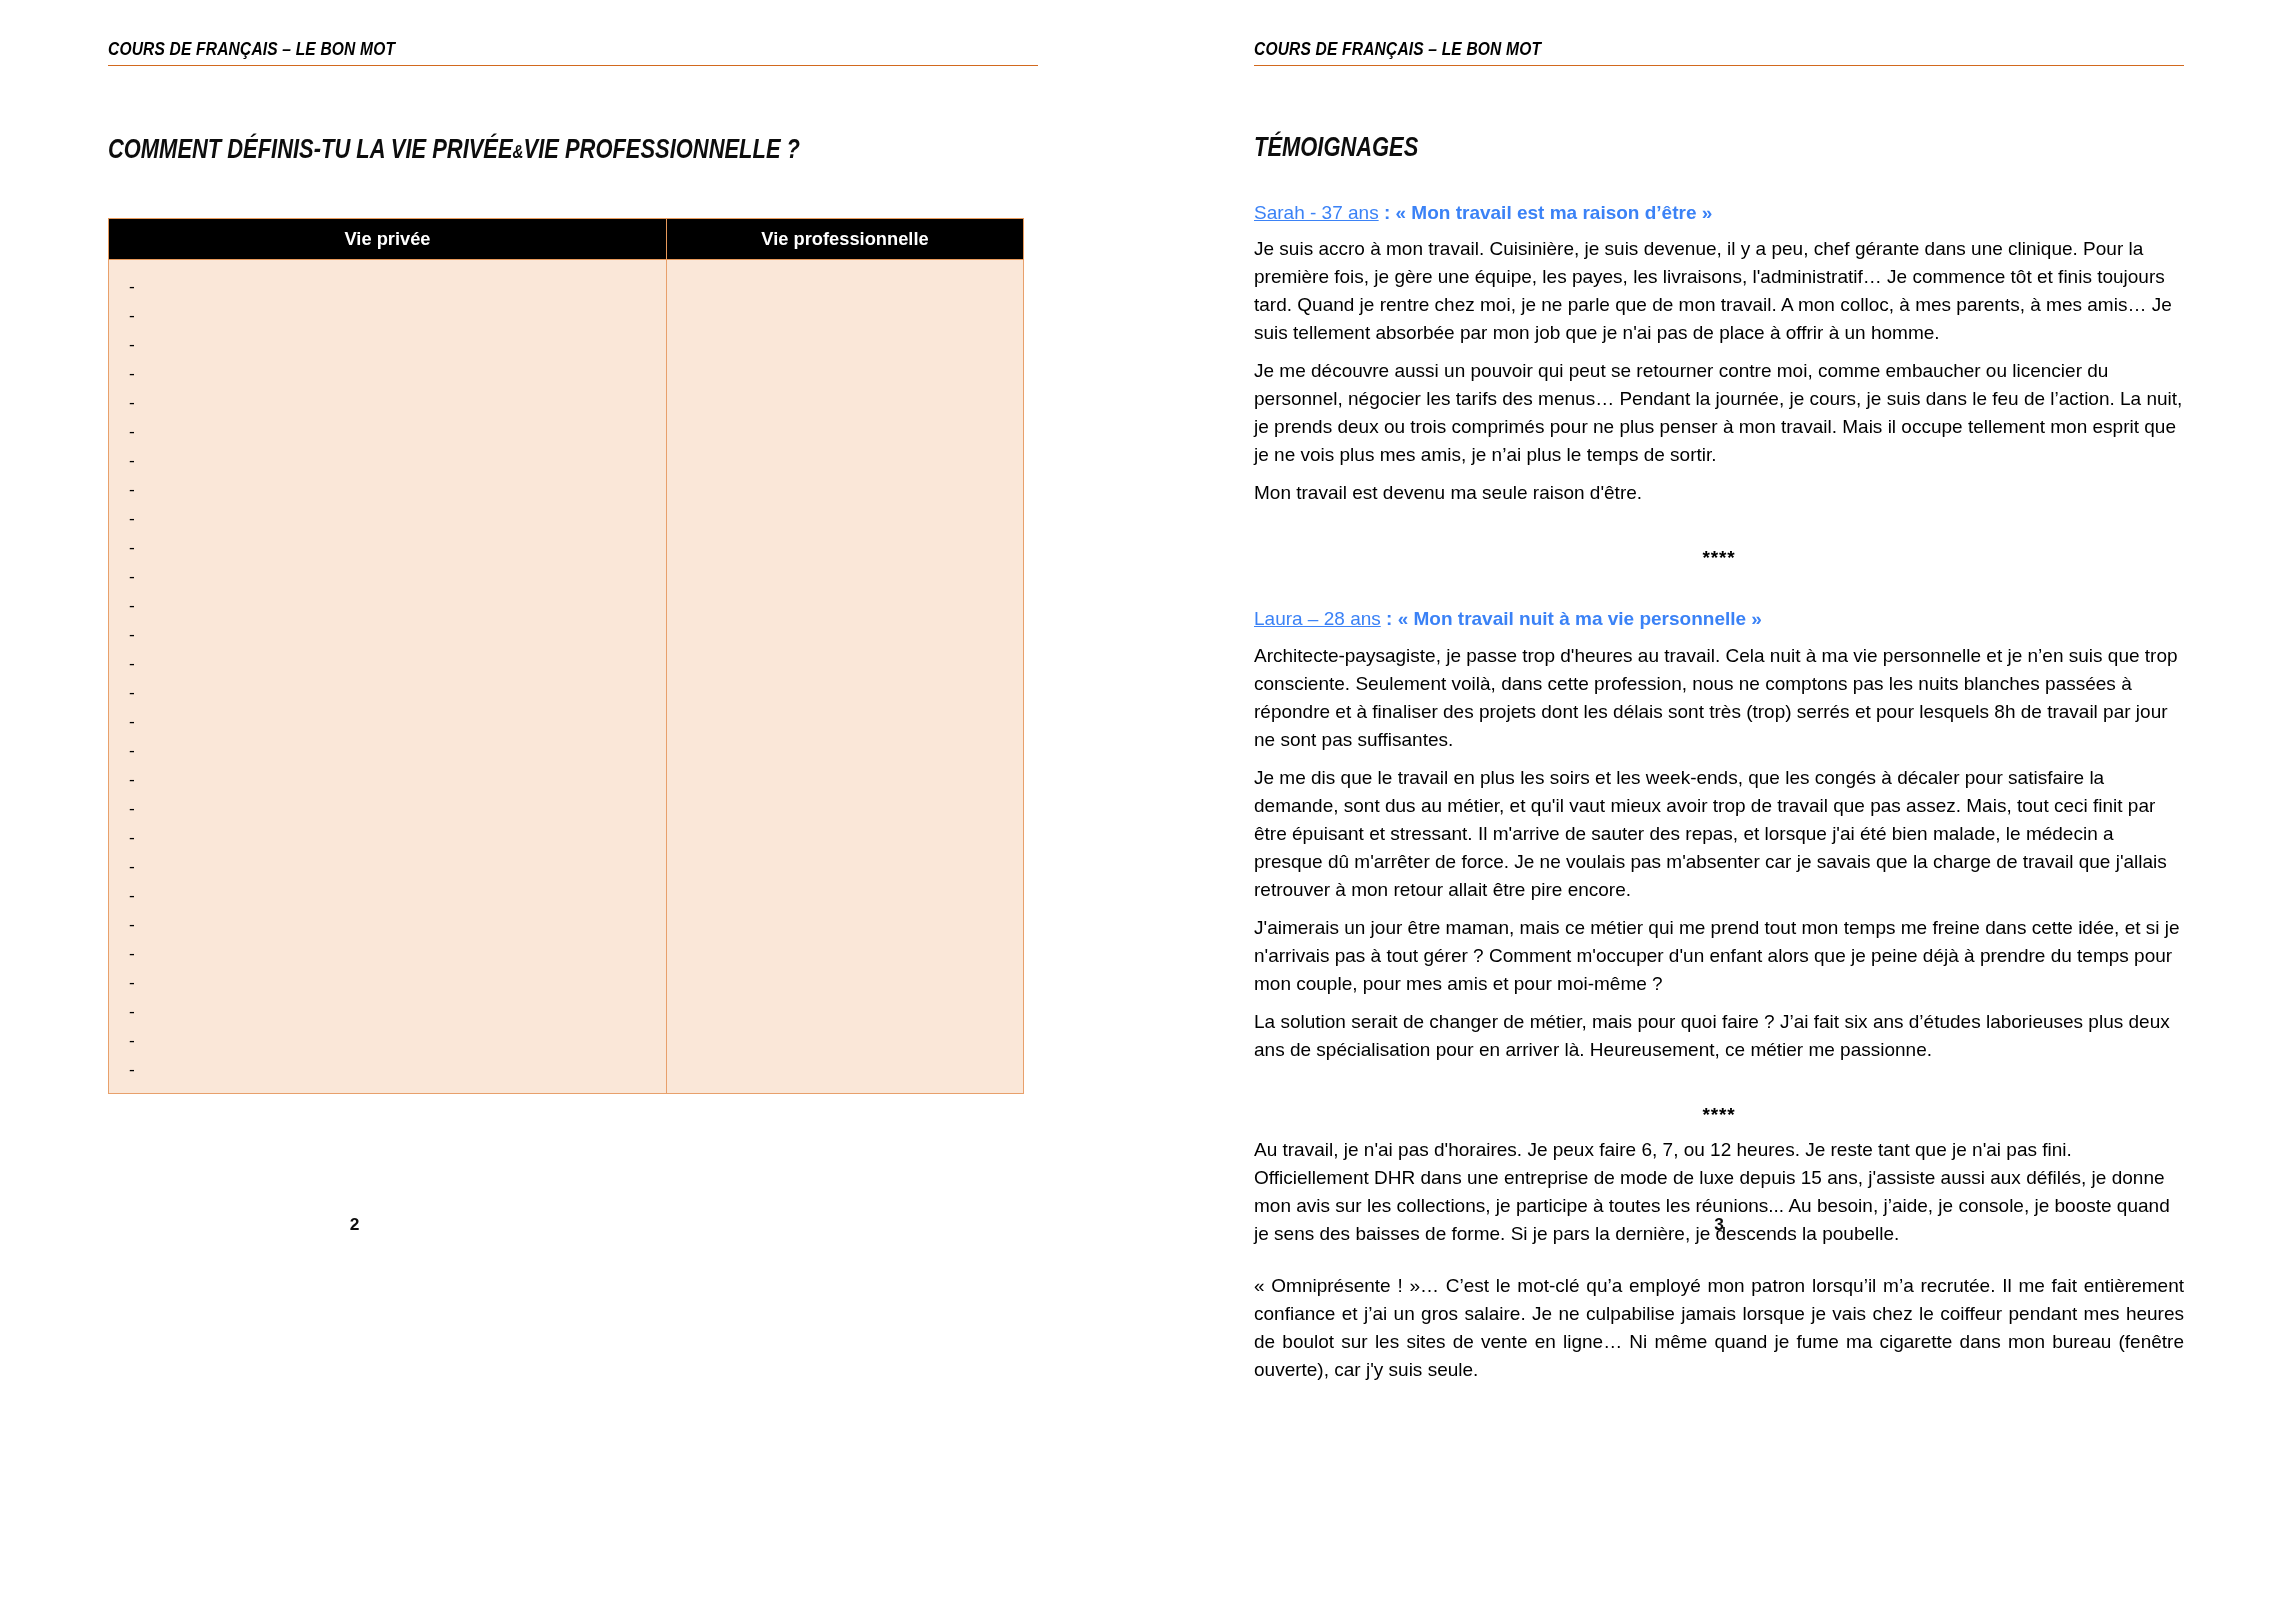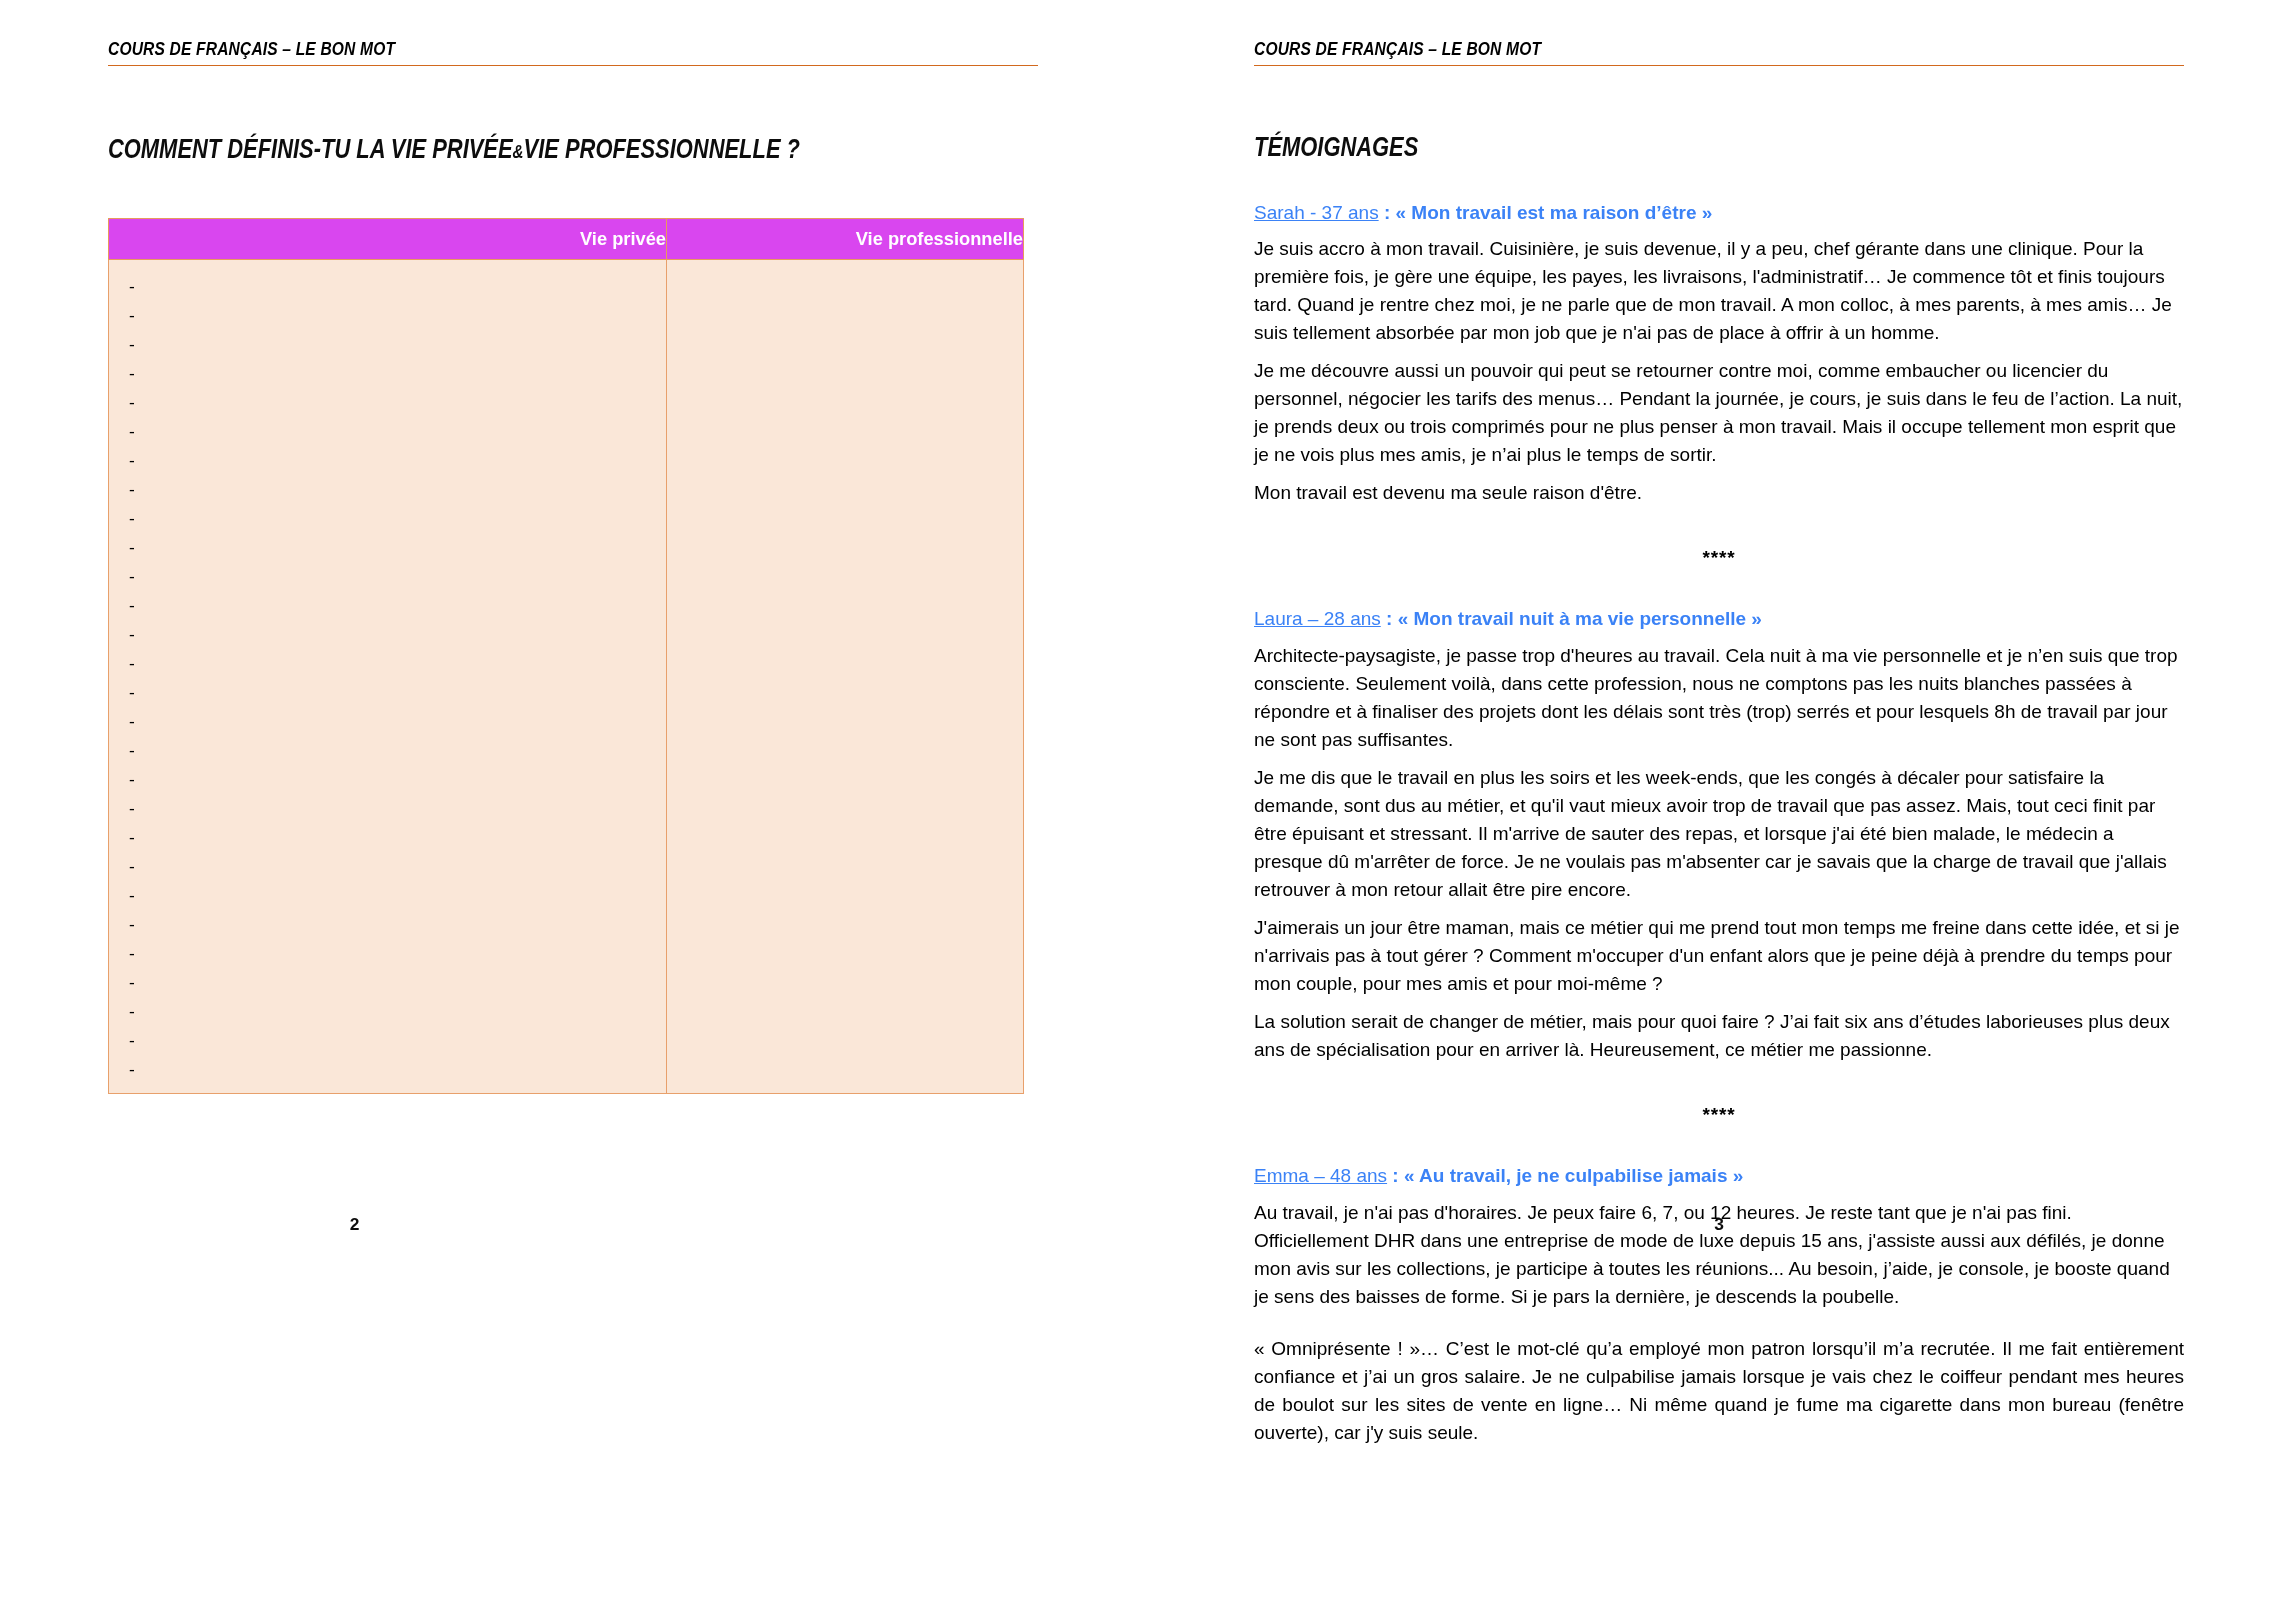--- a/index.html
+++ b/index.html
@@ -77,27 +77,27 @@
     margin-top: 53px;
     width: 914px;
     border-collapse: collapse;
   }
   table.vp {
     border-collapse: collapse;
     width: 914px;
     table-layout: fixed;
   }
   table.vp th {
-    background: #d946ef;
+    background: #000000;
     color: #ffffff;
     font-family: "Liberation Sans", sans-serif;
     font-weight: bold;
     font-size: 18.3px;
     height: 40px;
-    text-align: right;
+    text-align: center;
     vertical-align: middle;
     border: 0.9px solid #E89A5C;
     padding: 0;
   }
   table.vp td {
     background: #FAE7D8;
     border: 0.9px solid #E8A06B;
     padding: 0;
     vertical-align: top;
   }
@@ -260,21 +260,20 @@
           <p class="body first ragged">Je suis accro à mon travail. Cuisinière, je suis devenue, il y a peu, chef gérante dans une clinique. Pour la première fois, je gère une équipe, les payes, les livraisons, l'administratif… Je commence tôt et finis toujours tard. Quand je rentre chez moi, je ne parle que de mon travail. A mon colloc, à mes parents, à mes amis… Je suis tellement absorbée par mon job que je n'ai pas de place à offrir à un homme.</p>
           <p class="body ragged">Je me découvre aussi un pouvoir qui peut se retourner contre moi, comme embaucher ou licencier du personnel, négocier les tarifs des menus… Pendant la journée, je cours, je suis dans le feu de l’action. La nuit, je prends deux ou trois comprimés pour ne plus penser à mon travail. Mais il occupe tellement mon esprit que je ne vois plus mes amis, je n’ai plus le temps de sortir.</p>
           <p class="body ragged">Mon travail est devenu ma seule raison d'être.</p>
           <div class="stars">****</div>
           <div class="person"><span class="name">Laura – 28 ans</span><span class="quote"> : « Mon travail nuit à ma vie personnelle »</span></div>
           <p class="body first ragged">Architecte-paysagiste, je passe trop d'heures au travail. Cela nuit à ma vie personnelle et je n’en suis que trop consciente. Seulement voilà, dans cette profession, nous ne comptons pas les nuits blanches passées à répondre et à finaliser des projets dont les délais sont très (trop) serrés et pour lesquels 8h de travail par jour ne sont pas suffisantes.</p>
           <p class="body ragged">Je me dis que le travail en plus les soirs et les week-ends, que les congés à décaler pour satisfaire la demande, sont dus au métier, et qu'il vaut mieux avoir trop de travail que pas assez. Mais, tout ceci finit par être épuisant et stressant. Il m'arrive de sauter des repas, et lorsque j'ai été bien malade, le médecin a presque dû m'arrêter de force. Je ne voulais pas m'absenter car je savais que la charge de travail que j'allais retrouver à mon retour allait être pire encore.</p>
           <p class="body ragged">J'aimerais un jour être maman, mais ce métier qui me prend tout mon temps me freine dans cette idée, et si je n'arrivais pas à tout gérer ? Comment m'occuper d'un enfant alors que je peine déjà à prendre du temps pour mon couple, pour mes amis et pour moi-même ?</p>
           <p class="body ragged">La solution serait de changer de métier, mais pour quoi faire ? J’ai fait six ans d’études laborieuses plus deux ans de spécialisation pour en arriver là. Heureusement, ce métier me passionne.</p>
           <div class="stars">****</div>
-          <div class="person"><span class="name">Emma – 48 ans</span><span class="quote"> : « Au travail, je ne culpabilise jamais »</span></div>
           <p class="body first ragged">Au travail, je n'ai pas d'horaires. Je peux faire 6, 7, ou 12 heures. Je reste tant que je n'ai pas fini. Officiellement DHR dans une entreprise de mode de luxe depuis 15 ans, j'assiste aussi aux défilés, je donne mon avis sur les collections, je participe à toutes les réunions... Au besoin, j’aide, je console, je booste quand je sens des baisses de forme. Si je pars la dernière, je descends la poubelle.</p>
           <p class="body">« Omniprésente ! »… C’est le mot-clé qu’a employé mon patron lorsqu’il m’a recrutée. Il me fait entièrement confiance et j’ai un gros salaire. Je ne culpabilise jamais lorsque je vais chez le coiffeur pendant mes heures de boulot sur les sites de vente en ligne… Ni même quand je fume ma cigarette dans mon bureau (fenêtre ouverte), car j'y suis seule.</p>
         </div>
 
     </div>
     <div class="folio folio-right">3</div>
   </div>
 
 </div>
 

